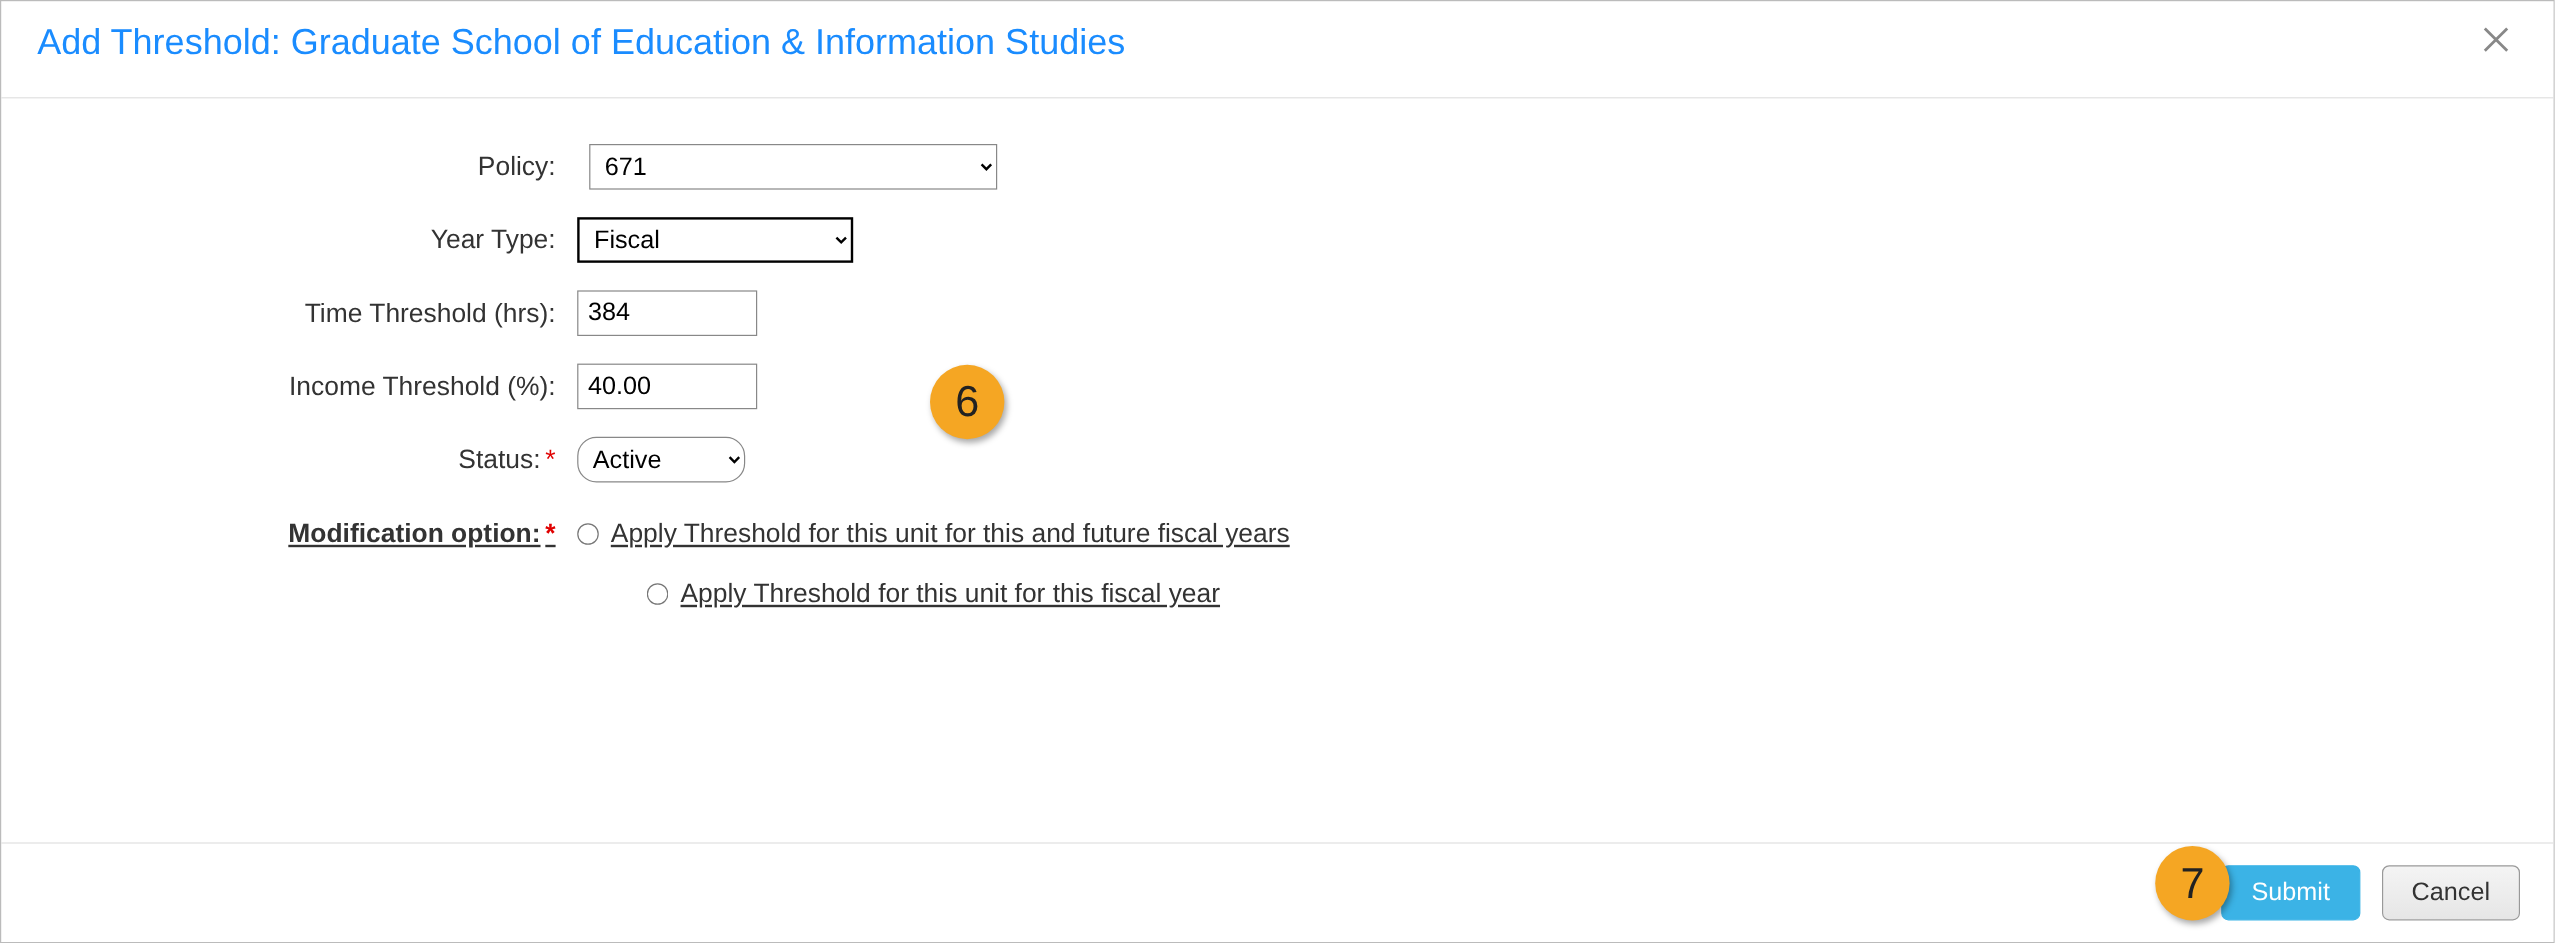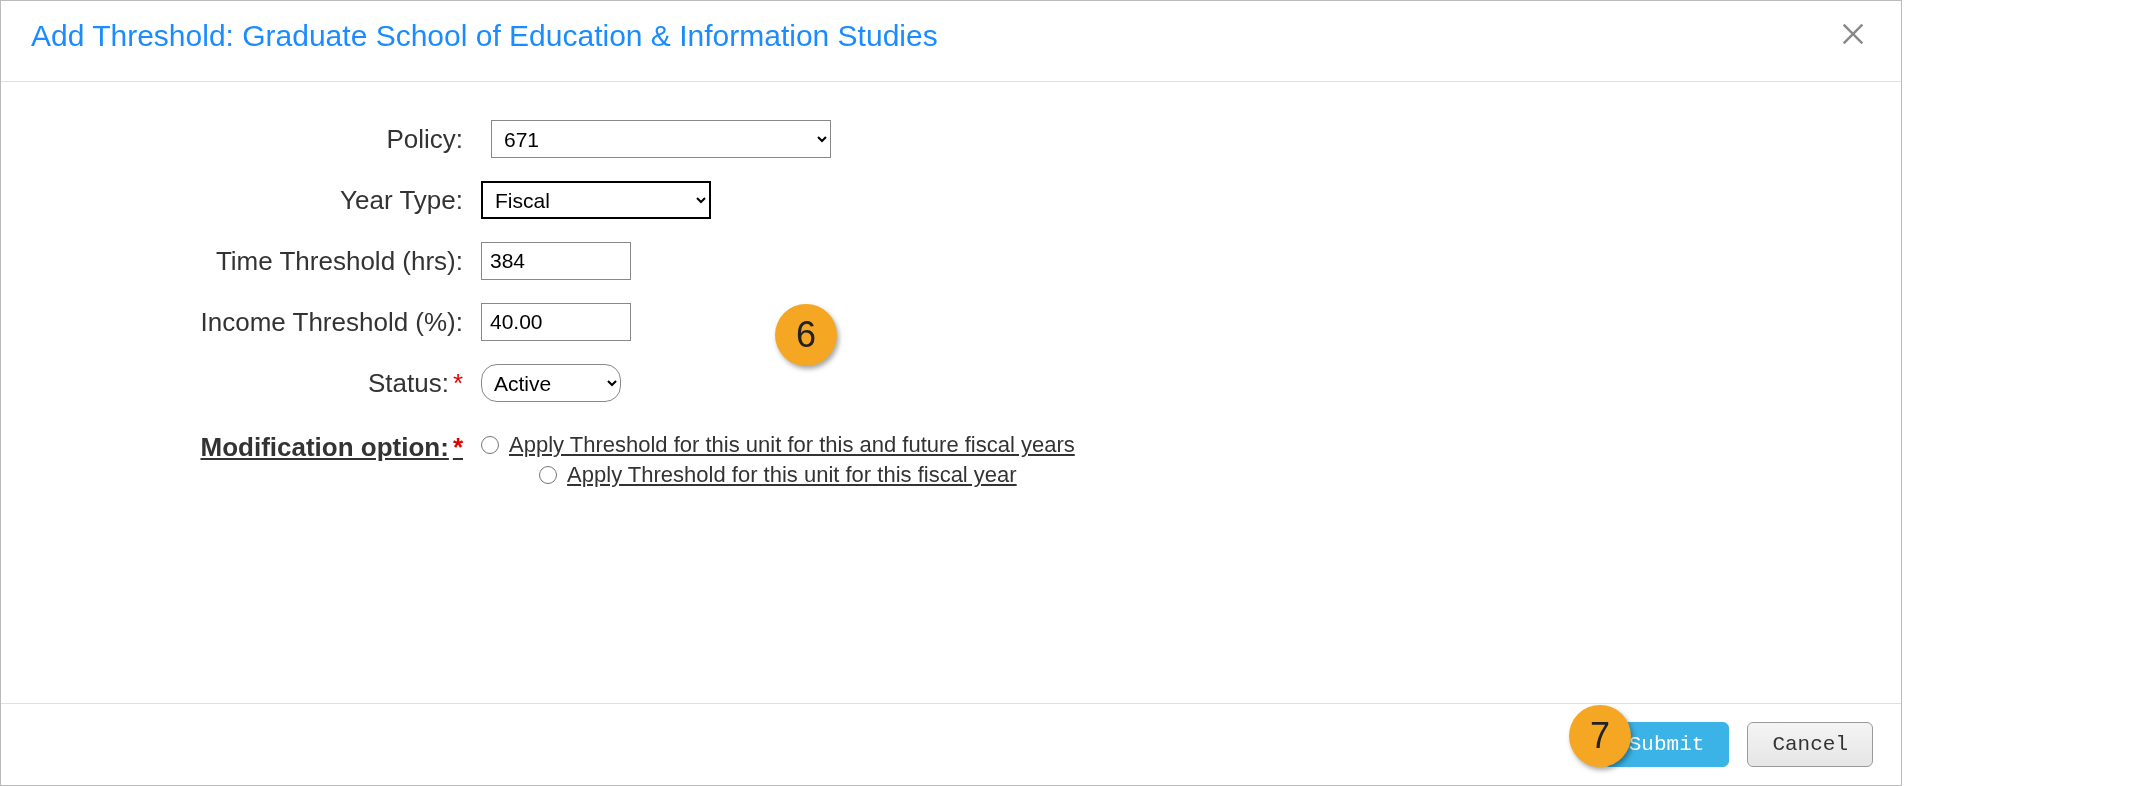--- a/index.html
+++ b/index.html
@@ -7,21 +7,21 @@
       margin: 0;
       padding: 0;
     }
     body {
       font-family: Arial, Helvetica, sans-serif;
       font-size: 20px;
       color: #333;
       background: #fff;
     }
     .dialog {
-      width: 1902px;
+      width: 2129px;
       height: 786px;
       border: 1px solid #bbb;
       position: relative;
       background: #fff;
     }
     .dialog-header {
       display: flex;
       justify-content: space-between;
       align-items: center;
       padding: 18px 30px 28px 30px;
@@ -51,21 +51,21 @@
     }
     .form-row {
       display: flex;
       align-items: center;
       margin-bottom: 23px;
     }
     .form-label {
       width: 480px;
       text-align: right;
       padding-right: 18px;
-      font-size: 26px;
+      font-size: 22px;
       color: #333;
       font-weight: 400;
     }
     .form-label.bold {
       font-weight: 700;
     }
     .required {
       color: #e00000;
       margin-left: 4px;
     }
@@ -99,21 +99,21 @@
     .input-pct {
       width: 150px;
     }
     .select-status {
       width: 140px;
       border-radius: 16px;
     }
     .radio-group {
       display: flex;
       flex-direction: column;
-      gap: 4px;
+      gap: 24px;
     }
     .radio-option {
       display: flex;
       align-items: center;
       gap: 10px;
       font-size: 22px;
       color: #333;
     }
     .radio-option input[type="radio"] {
       width: 18px;
@@ -130,21 +130,21 @@
       left: 0;
       right: 0;
       border-top: 1px solid #e0e0e0;
       padding: 18px 28px;
       display: flex;
       justify-content: flex-end;
       align-items: center;
       gap: 18px;
     }
     .btn {
-      font-family: Liberation Mono, monospace;
+      font-family: Liberation Sans, sans-serif;
       font-size: 21px;
       padding: 10px 24px;
       border-radius: 6px;
       border: 1px solid #aaa;
       cursor: pointer;
     }
     .btn-submit {
       background: #3bb3e6;
       color: #fff;
       border: 1px solid #3bb3e6;

